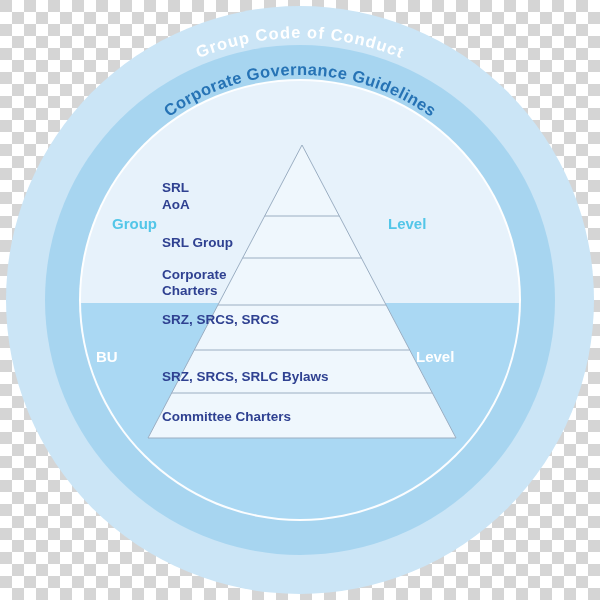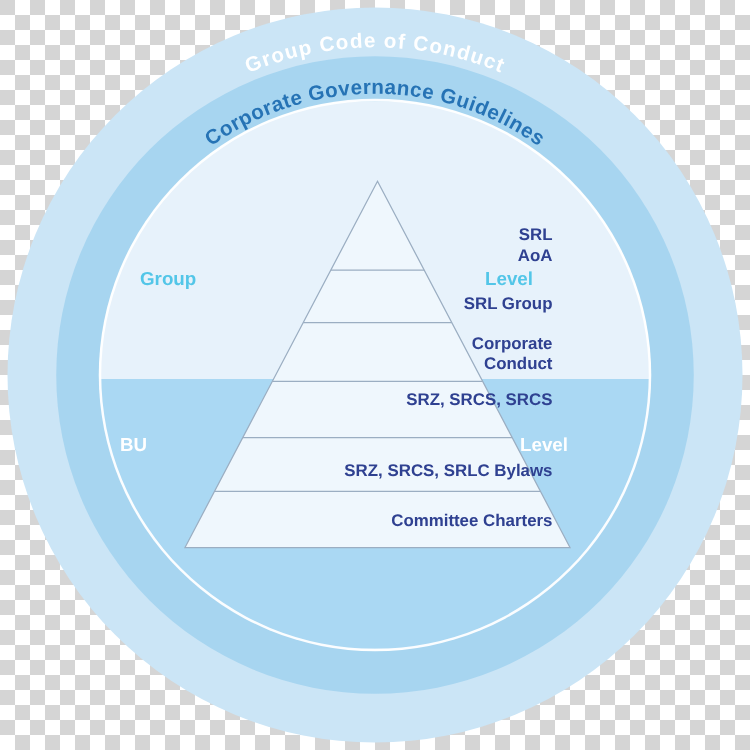--- a/index.html
+++ b/index.html
@@ -24,21 +24,21 @@
   .arc-text-outer{
     fill:#ffffff;font-size:16.5px;font-weight:bold;letter-spacing:1px;
     font-family:"Liberation Sans",sans-serif;
   }
   .arc-text-mid{
     fill:#2673b5;font-size:16.5px;font-weight:bold;letter-spacing:0.4px;
     font-family:"Liberation Sans",sans-serif;
   }
   .pyr-row{
     position:absolute;left:162px;width:280px;
-    text-align:right;color:#2f4191;font-weight:bold;font-size:13.5px;
+    text-align:left;color:#2f4191;font-weight:bold;font-size:13.5px;
     line-height:16px;white-space:nowrap;
   }
   .pyr-row-1{top:179px;line-height:17px;}
   .pyr-row-2{top:235px;}
   .pyr-row-3{top:267px;}
   .pyr-row-4{top:312px;}
   .pyr-row-5{top:369px;}
   .pyr-row-6{top:409px;}
   .side-label{
     position:absolute;width:80px;text-align:left;
@@ -86,21 +86,21 @@
     <div>SRL</div>
     <div>AoA</div>
   </div>
 
   <div class="pyr-row pyr-row-2">
     <div>SRL Group</div>
   </div>
 
   <div class="pyr-row pyr-row-3">
     <div>Corporate</div>
-    <div>Conduct</div>
+    <div>Charters</div>
   </div>
 
   <div class="pyr-row pyr-row-4">
     <div>SRZ, SRCS, SRCS</div>
   </div>
 
   <div class="pyr-row pyr-row-6">
     <div>Committee Charters</div>
   </div>
 

